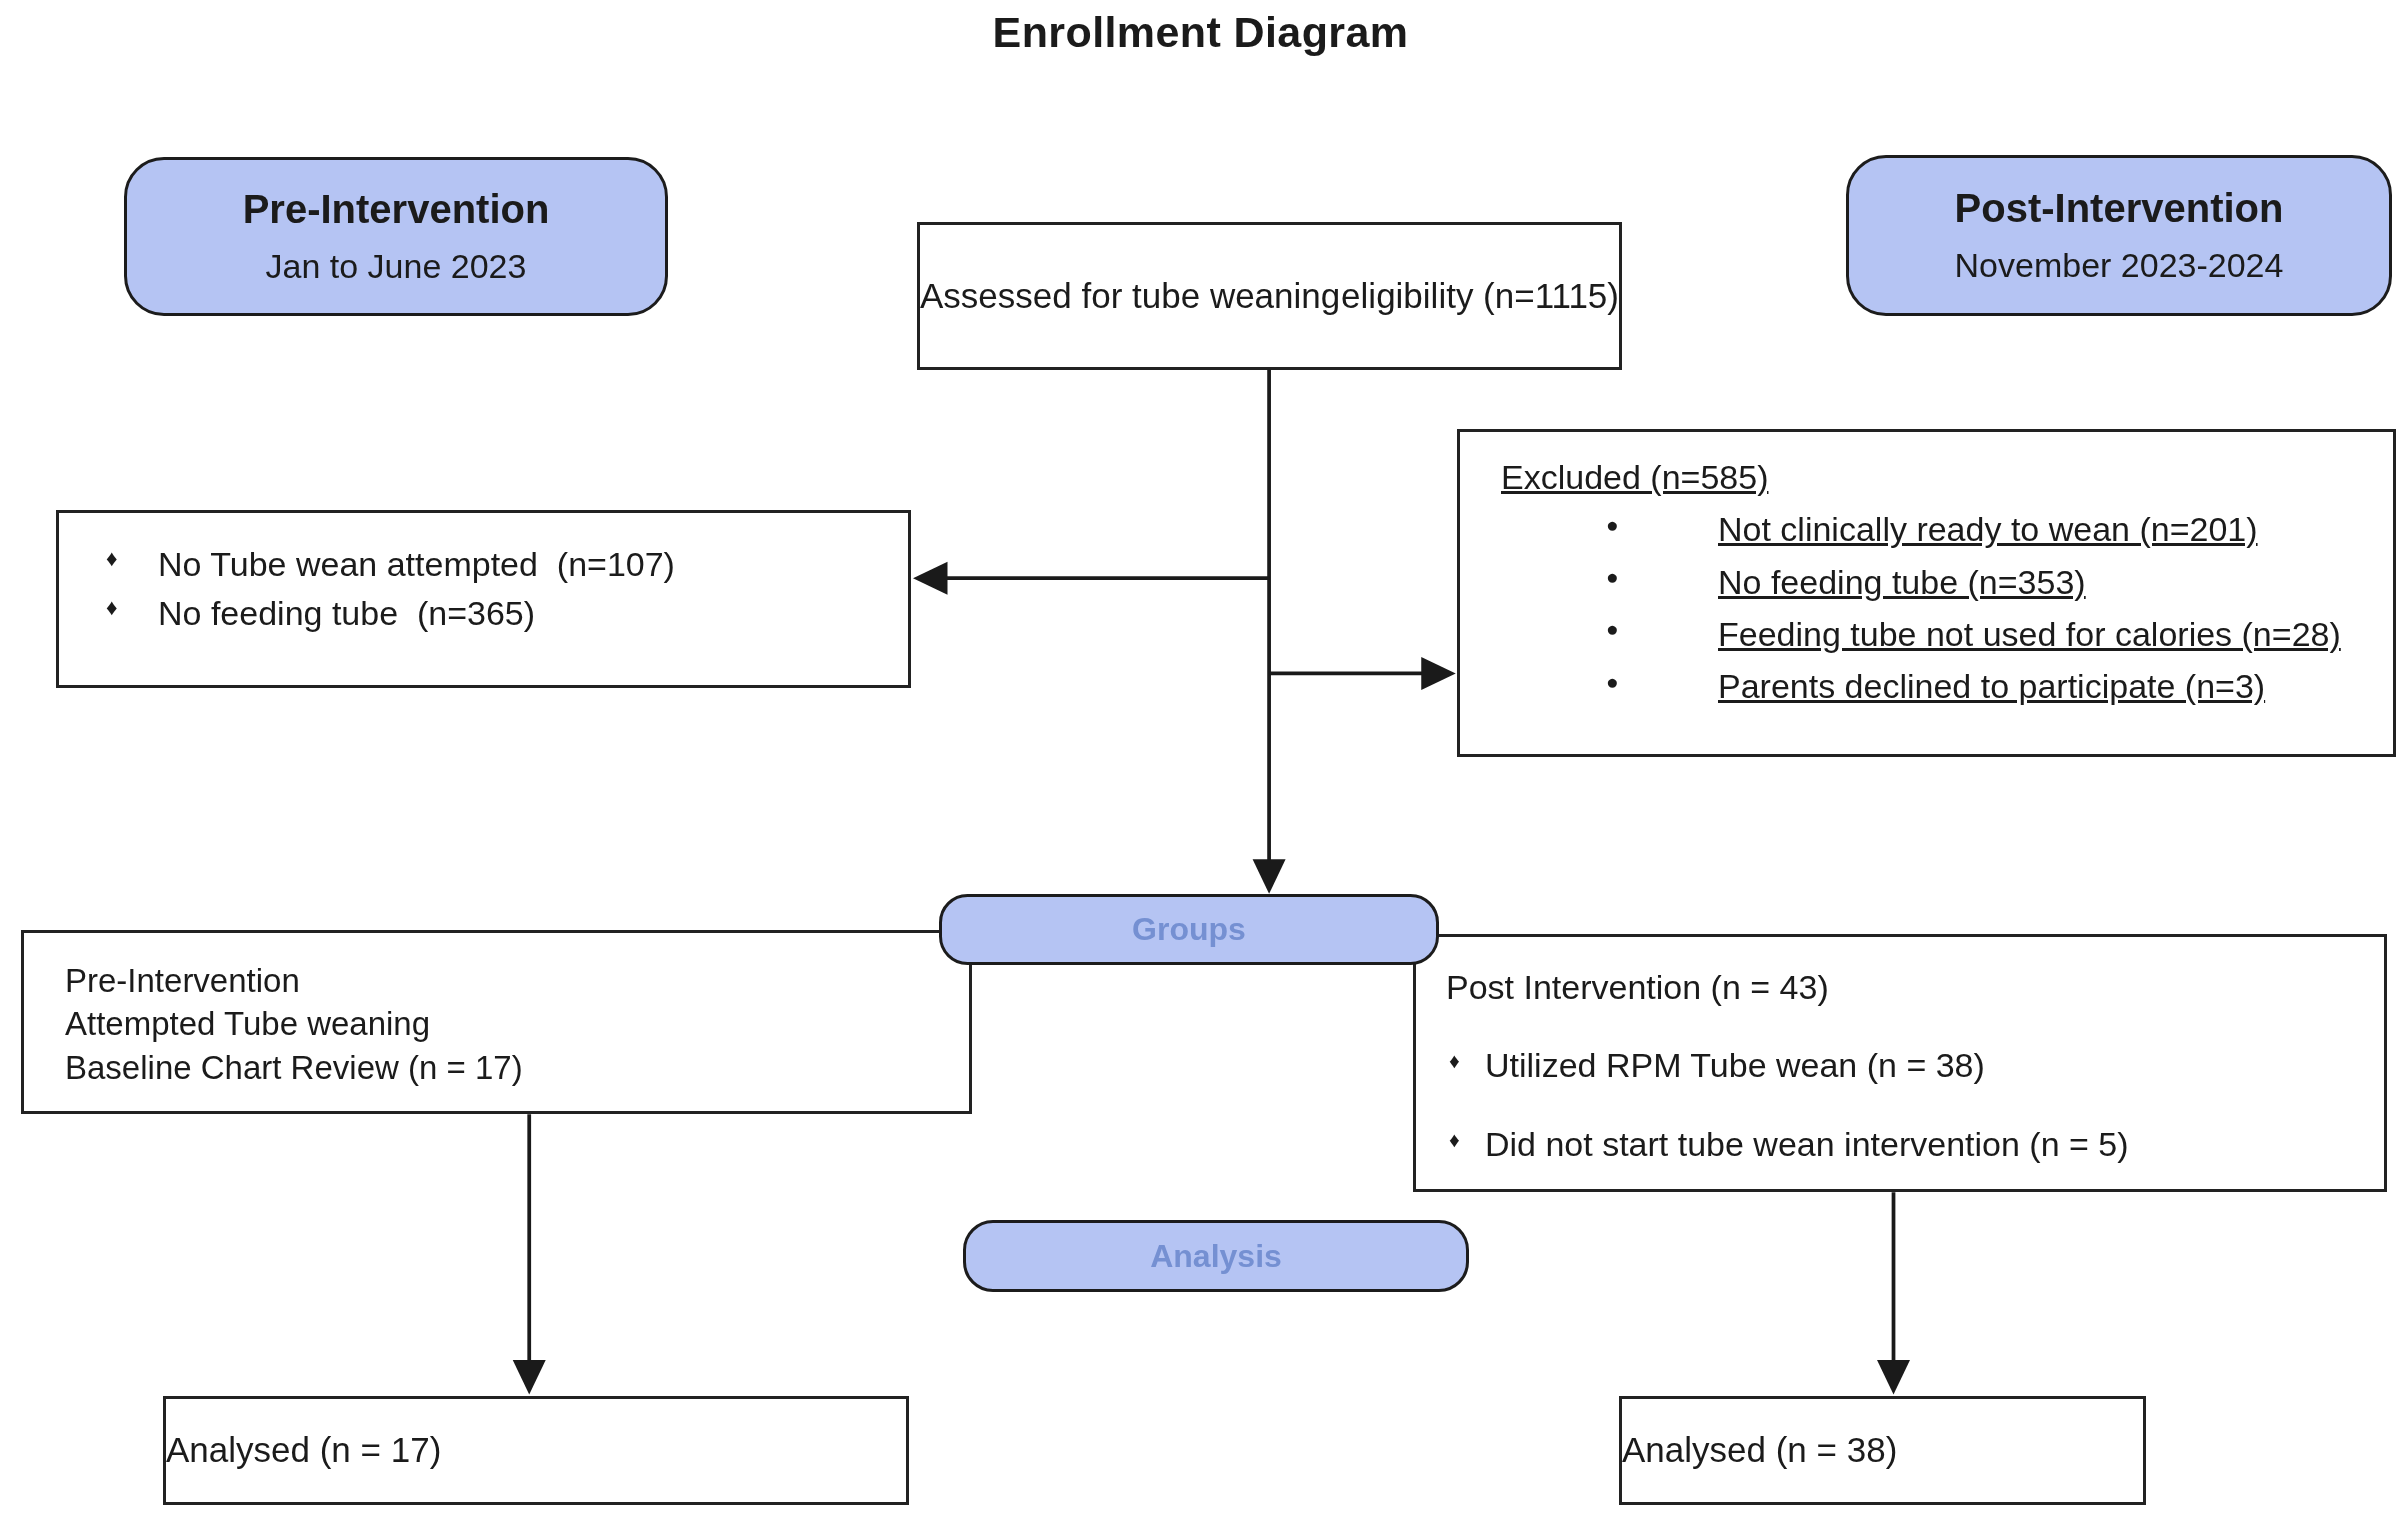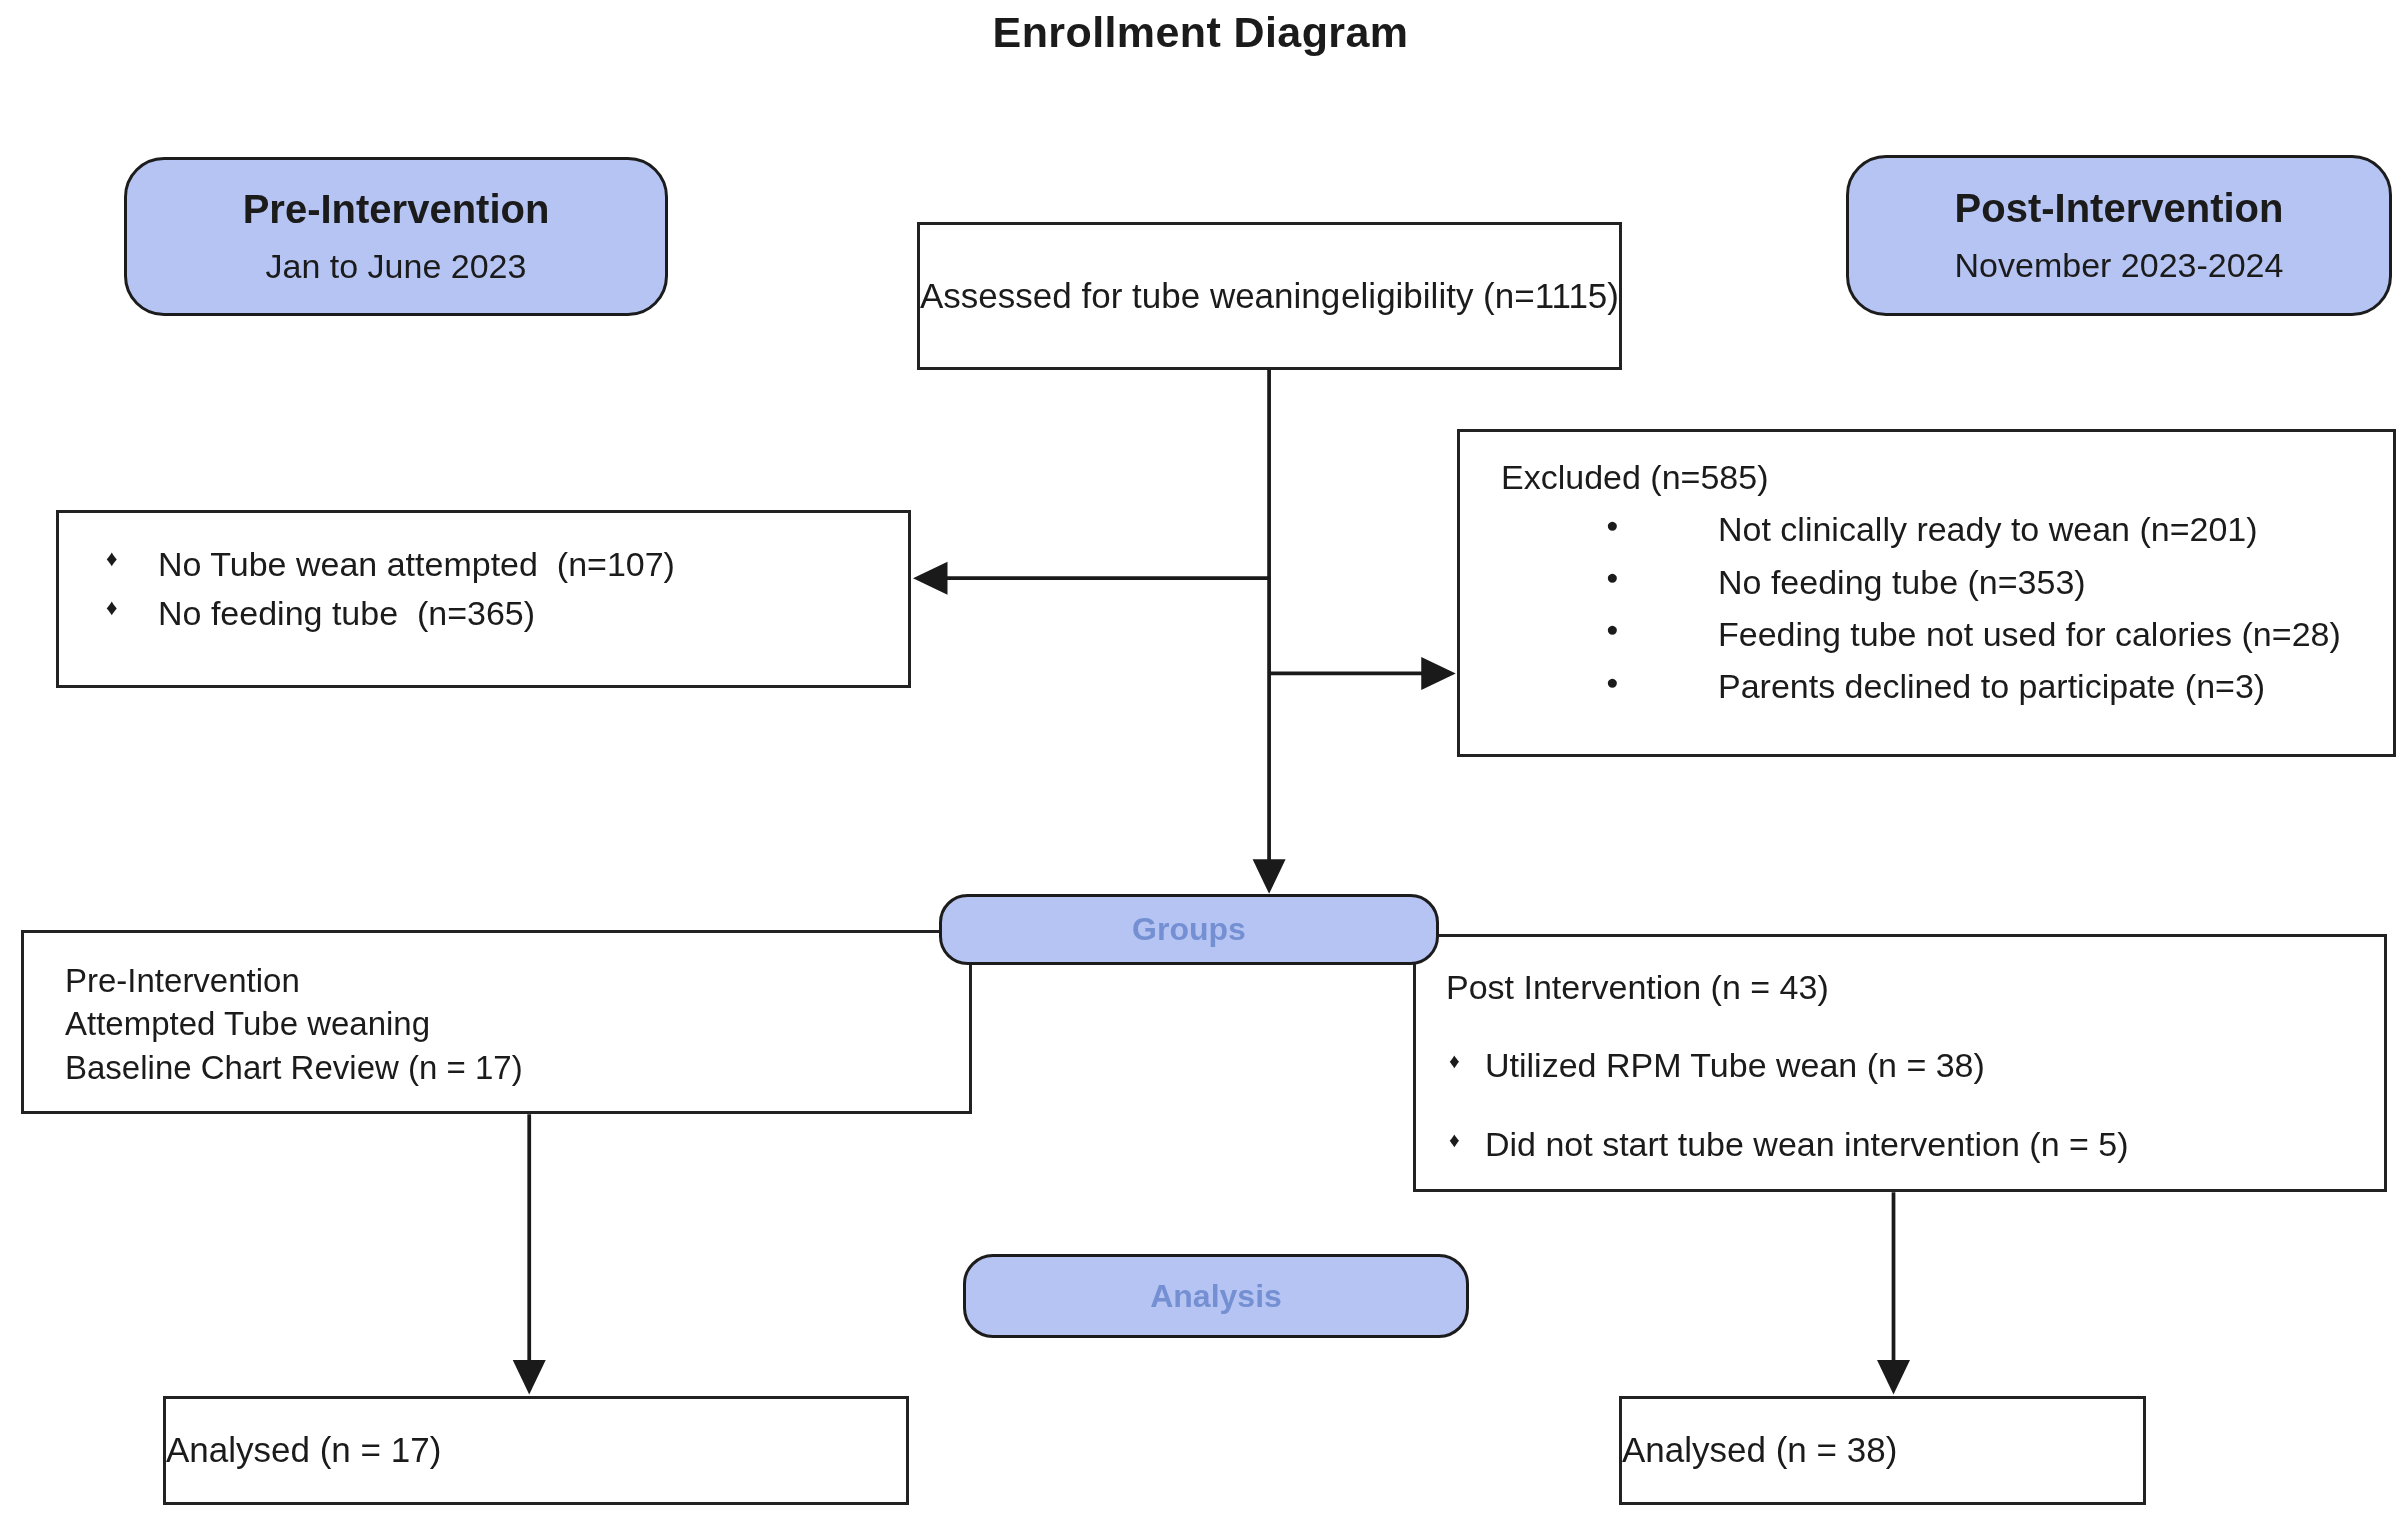--- a/index.html
+++ b/index.html
@@ -157,21 +157,21 @@
     <div>eligibility (n=1115)</div>
   </div>
 
   <div class="box exl" style="left:56px;top:510px;width:855px;height:178px;">
     <ul>
       <li>No Tube wean attempted  (n=107)</li>
       <li>No feeding tube  (n=365)</li>
     </ul>
   </div>
 
-  <div class="box exr" style="left:1457px;top:429px;width:939px;height:328px;">
+  <div class="box exr" style="left:1457px;top:429px;width:939px;height:328px;text-decoration:underline;">
     <div class="heading">Excluded (n=585)</div>
     <ul>
       <li>Not clinically ready to wean (n=201)</li>
       <li>No feeding tube (n=353)</li>
       <li>Feeding tube not used for calories (n=28)</li>
       <li>Parents declined to participate (n=3)</li>
     </ul>
   </div>
 
   <div class="box grl" style="left:21px;top:930px;width:951px;height:184px;">
@@ -185,21 +185,21 @@
     <ul>
       <li>Utilized RPM Tube wean (n = 38)</li>
       <li>Did not start tube wean intervention (n = 5)</li>
     </ul>
   </div>
 
   <div class="pill stage-pill" style="left:939px;top:894px;width:500px;height:71px;border-radius:28.5px;">
     <div>Groups</div>
   </div>
 
-  <div class="pill stage-pill" style="left:963px;top:1254px;width:506px;height:84px;border-radius:30px;">
+  <div class="pill stage-pill" style="left:963px;top:1220px;width:506px;height:72px;border-radius:30px;">
     <div>Analysis</div>
   </div>
 
   <div class="box center-text" style="left:163px;top:1396px;width:746px;height:109px;">
     <div>Analysed (n = 17)</div>
   </div>
 
   <div class="box center-text" style="left:1619px;top:1396px;width:527px;height:109px;">
     <div>Analysed (n = 38)</div>
   </div>

